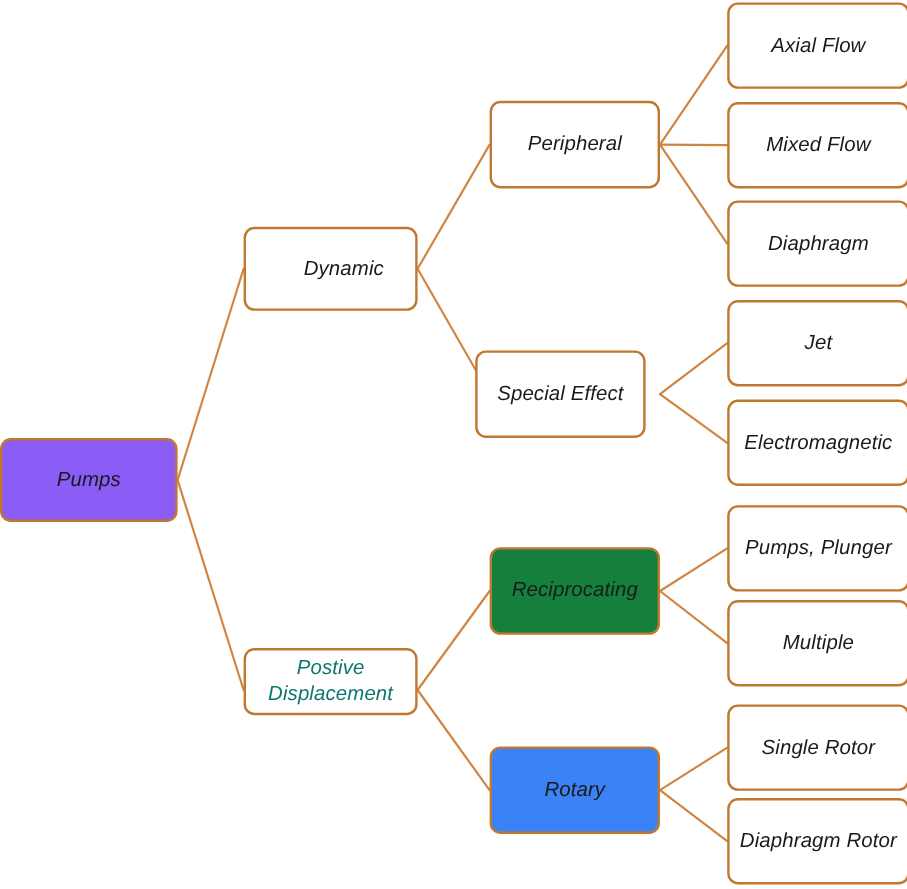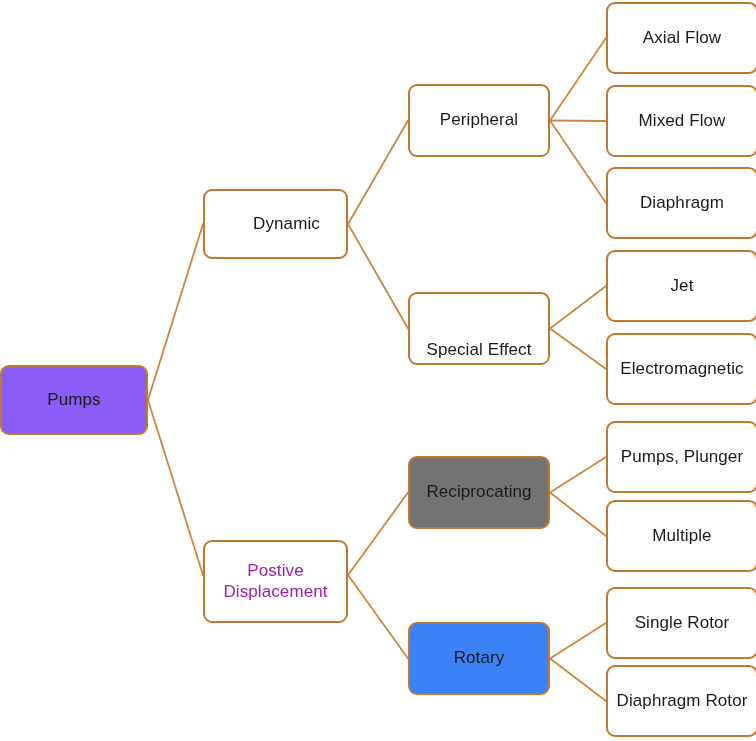--- a/index.html
+++ b/index.html
@@ -37,20 +37,21 @@
     text-align: center;
     color: #1a1a1a;
     font-size: 17px;
     line-height: 1.22;
     letter-spacing: 0.1px;
     padding: 2px 6px;
   }
   .node .node-label {
     display: block;
     white-space: pre-line;
+    font-style: italic;
   }
 </style>
 </head>
 <body>
 
 <div id="diagram-root">
   <svg id="edge-layer" width="756" height="741" viewBox="0 0 756 741" xmlns="http://www.w3.org/2000/svg">
       <line x1="148" y1="400" x2="203" y2="224" stroke="#d1843f" stroke-width="1.8" stroke-linecap="round"></line>
       <line x1="148" y1="400" x2="203" y2="575" stroke="#d1843f" stroke-width="1.8" stroke-linecap="round"></line>
       <line x1="348" y1="224" x2="408" y2="120.5" stroke="#d1843f" stroke-width="1.8" stroke-linecap="round"></line>
@@ -67,31 +68,31 @@
       <line x1="550" y1="658.5" x2="606" y2="623" stroke="#d1843f" stroke-width="1.8" stroke-linecap="round"></line>
       <line x1="550" y1="658.5" x2="606" y2="701" stroke="#d1843f" stroke-width="1.8" stroke-linecap="round"></line>
     </svg>
   <div id="node-layer">
       <div class="node" style="left: 0px; top: 365px; width: 148px; height: 70px; border-color: rgb(192, 119, 47); background: #8b5cf6; color: rgb(26, 26, 26);">
         <span class="node-label">Pumps</span>
       </div>
       <div class="node" style="left: 203px; top: 189px; width: 145px; height: 70px; border-color: rgb(192, 119, 47); background: rgb(255, 255, 255); color: rgb(26, 26, 26); padding-left: 28px;">
         <span class="node-label">Dynamic</span>
       </div>
-      <div class="node" style="left: 203px; top: 540px; width: 145px; height: 83px; border-color: rgb(192, 119, 47); background: rgb(255, 255, 255); color: #a21caf; text-align: center;">
+      <div class="node" style="left: 203px; top: 540px; width: 145px; height: 56px; border-color: rgb(192, 119, 47); background: rgb(255, 255, 255); color: #0f766e; text-align: center;">
         <span class="node-label">Postive
 Displacement</span>
       </div>
       <div class="node" style="left: 408px; top: 84px; width: 142px; height: 73px; border-color: rgb(192, 119, 47); background: rgb(255, 255, 255); color: rgb(26, 26, 26);">
         <span class="node-label">Peripheral</span>
       </div>
-      <div class="node" style="left: 408px; top: 292px; width: 142px; height: 73px; border-color: rgb(192, 119, 47); background: rgb(255, 255, 255); color: rgb(26, 26, 26); align-items: flex-end;">
+      <div class="node" style="left: 396px; top: 292px; width: 142px; height: 73px; border-color: rgb(192, 119, 47); background: rgb(255, 255, 255); color: rgb(26, 26, 26);">
         <span class="node-label">Special Effect</span>
       </div>
-      <div class="node" style="left: 408px; top: 456px; width: 142px; height: 73px; border-color: rgb(192, 119, 47); background: #737373; color: rgb(26, 26, 26);">
+      <div class="node" style="left: 408px; top: 456px; width: 142px; height: 73px; border-color: rgb(192, 119, 47); background: #15803d; color: rgb(26, 26, 26);">
         <span class="node-label">Reciprocating</span>
       </div>
       <div class="node" style="left: 408px; top: 622px; width: 142px; height: 73px; border-color: rgb(192, 119, 47); background: #3b82f6; color: rgb(26, 26, 26);">
         <span class="node-label">Rotary</span>
       </div>
       <div class="node" style="left: 606px; top: 2px; width: 152px; height: 72px; border-color: rgb(192, 119, 47); background: rgb(255, 255, 255); color: rgb(26, 26, 26);">
         <span class="node-label">Axial Flow</span>
       </div>
       <div class="node" style="left: 606px; top: 85px; width: 152px; height: 72px; border-color: rgb(192, 119, 47); background: rgb(255, 255, 255); color: rgb(26, 26, 26);">
         <span class="node-label">Mixed Flow</span>

